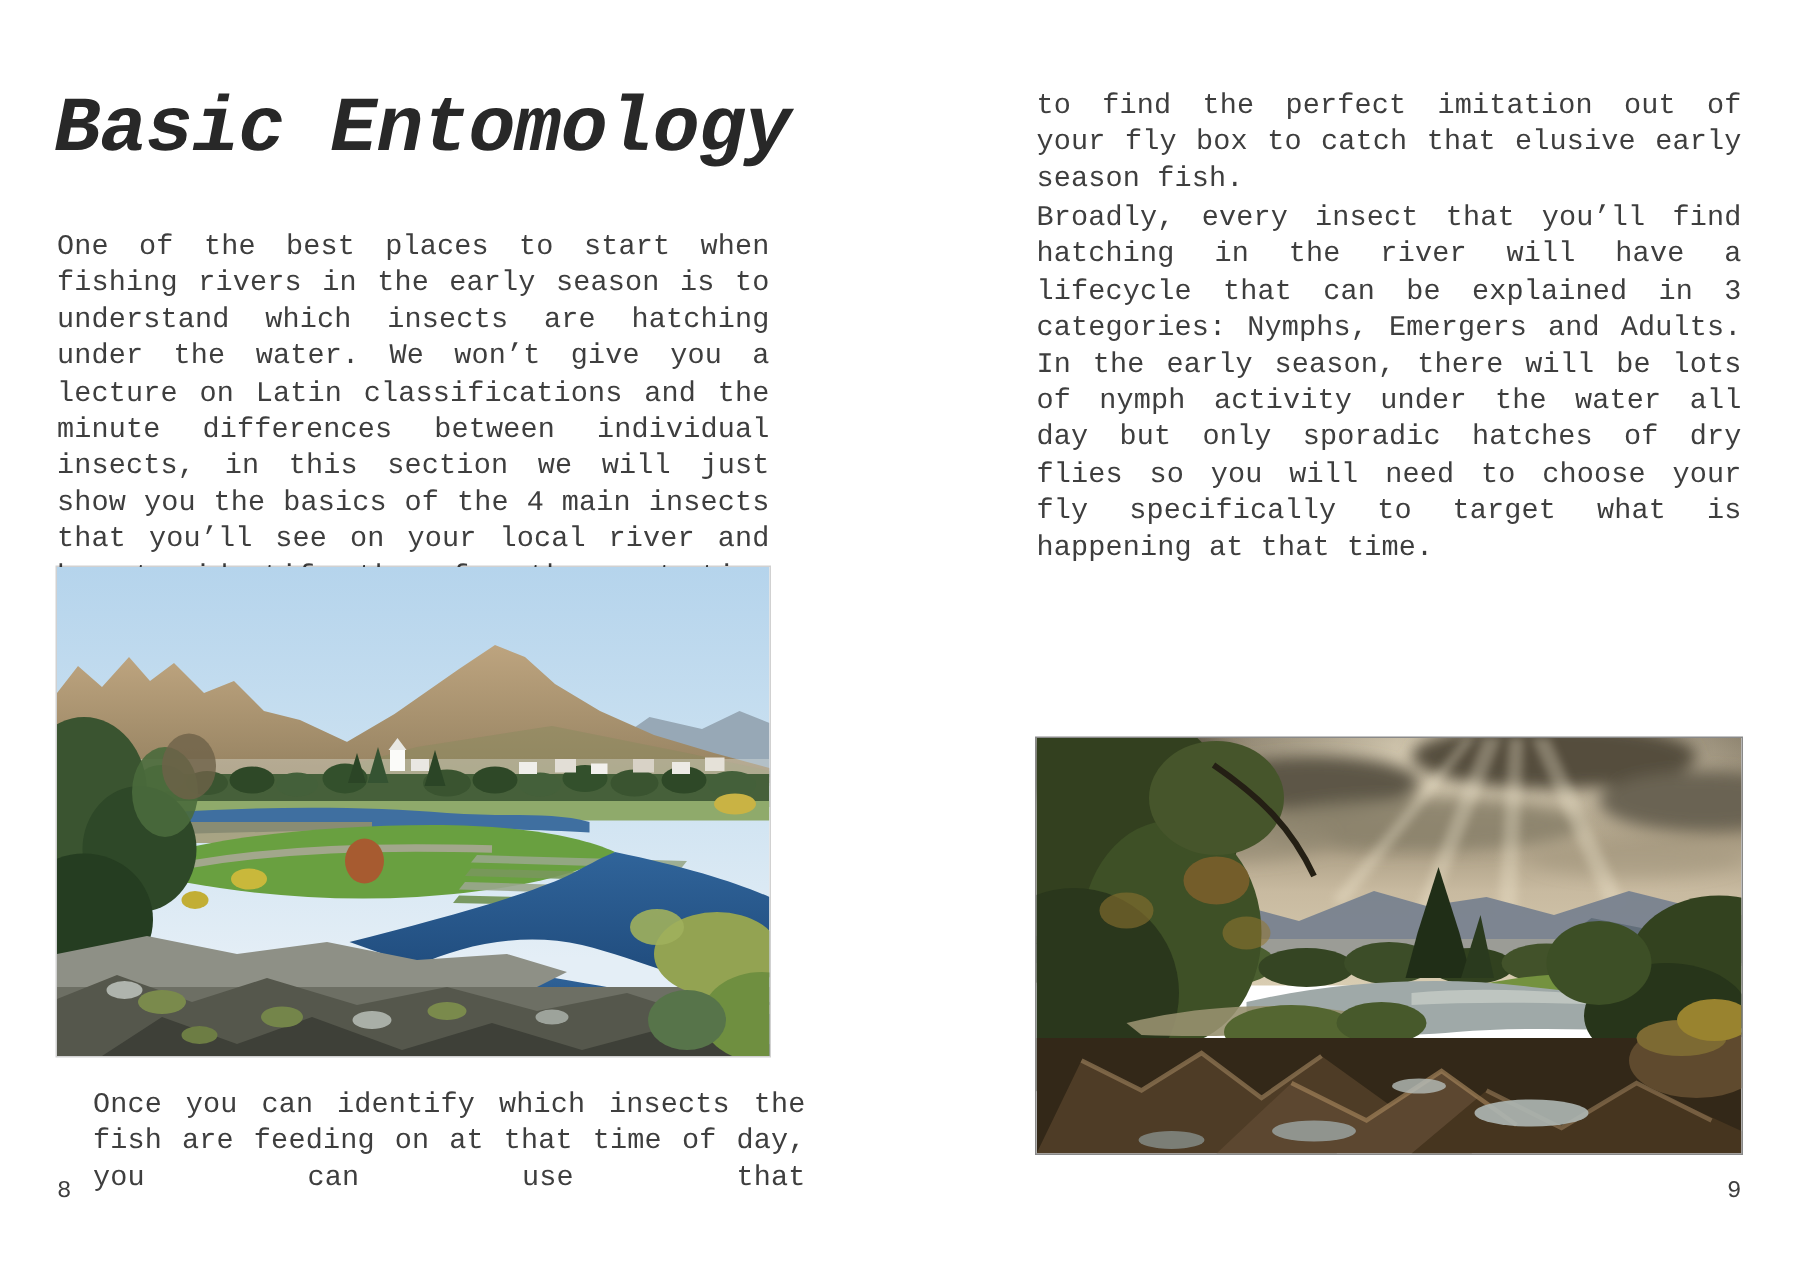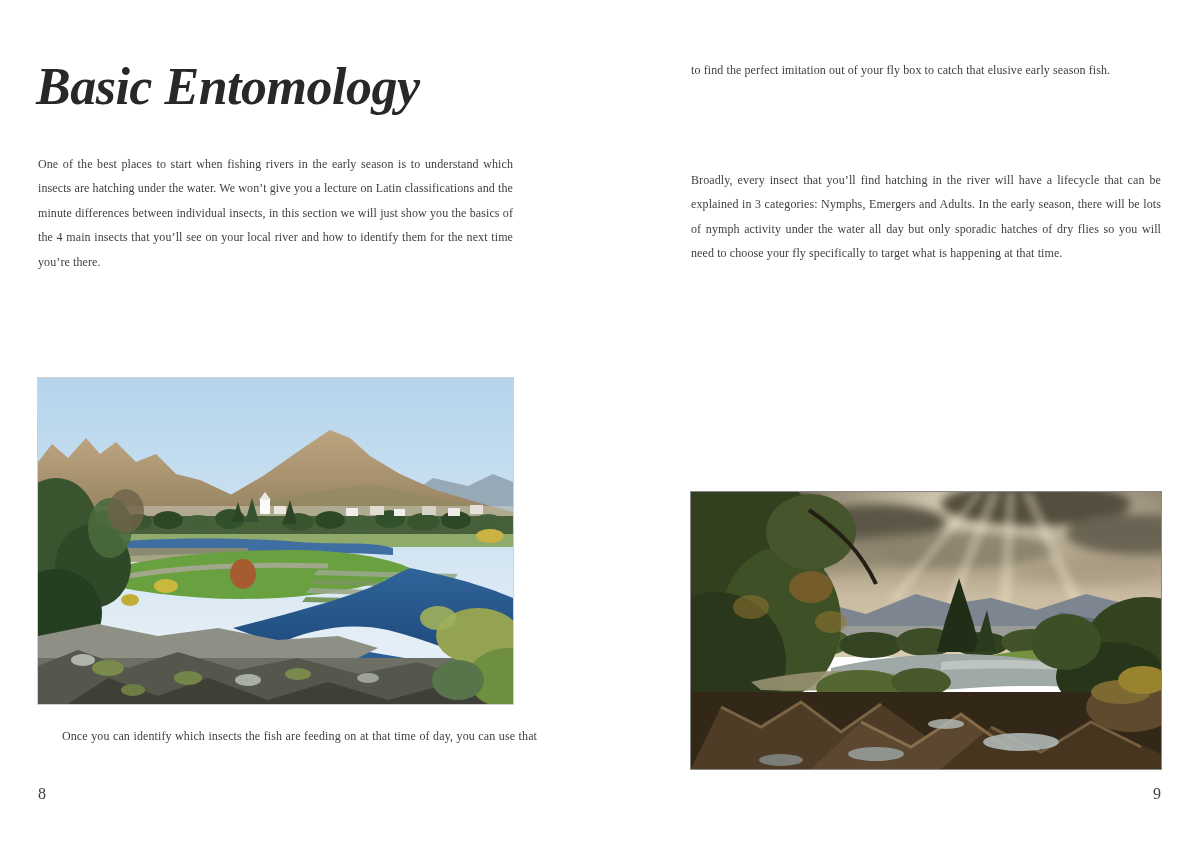--- a/index.html
+++ b/index.html
@@ -1,38 +1,38 @@
 <!DOCTYPE html>
 <html><head>
 <meta charset="utf-8">
 <style>
   * { margin:0; padding:0; box-sizing:border-box; }
   html,body { background:#ffffff; }
   .spread {
     position:relative; width:1200px; height:846px; background:#ffffff;
-    font-family:Liberation Serif, serif; color:#3d3d3d; overflow:hidden;
+    font-family:Liberation Mono, monospace; color:#3d3d3d; overflow:hidden;
   }
   .page { position:absolute; top:0; height:846px; }
   .page-left  { left:38px;  width:475px; }
   .page-right { left:691px; width:470px; }
   .title {
     position:absolute; top:58px; left:-2px; width:500px;
     font-size:52px; line-height:1.1; font-weight:700; font-style:italic;
     color:#282828; letter-spacing:-0.5px; white-space:nowrap;
   }
   .body-text {
     position:absolute; left:0; width:100%;
-    font-size:12px; line-height:24.4px; font-weight:300;
+    font-size:19px; line-height:24.4px; font-weight:300;
     letter-spacing:0.1px; text-align:justify; color:#3e3e3e;
   }
   .cont { text-align-last:justify;margin-left:24px; }
   .p-left1  { top:152px; }
   .p-left2  { top:724px; }
   .p-right1 { top:58px;  }
-  .p-right2 { top:133px;margin-top:35px; }
+  .p-right2 { top:133px; }
   .p-right3 { top:355px; }
   .photo { position:absolute; left:0; overflow:hidden; }
   .photo svg { display:block; }
   .photo-left  { top:378px; width:475px; height:326px; outline:1px solid rgba(0,0,0,0.18); }
   .photo-right { top:492px; width:470px; height:277px; outline:1px solid rgba(40,40,40,0.55); }
   .pagenum { position:absolute; top:784px; font-size:16px; line-height:20px; color:#3e3e3e; }
   .pn-left  { left:0; }
   .pn-right { right:0; text-align:right; }
 </style>
 </head>

